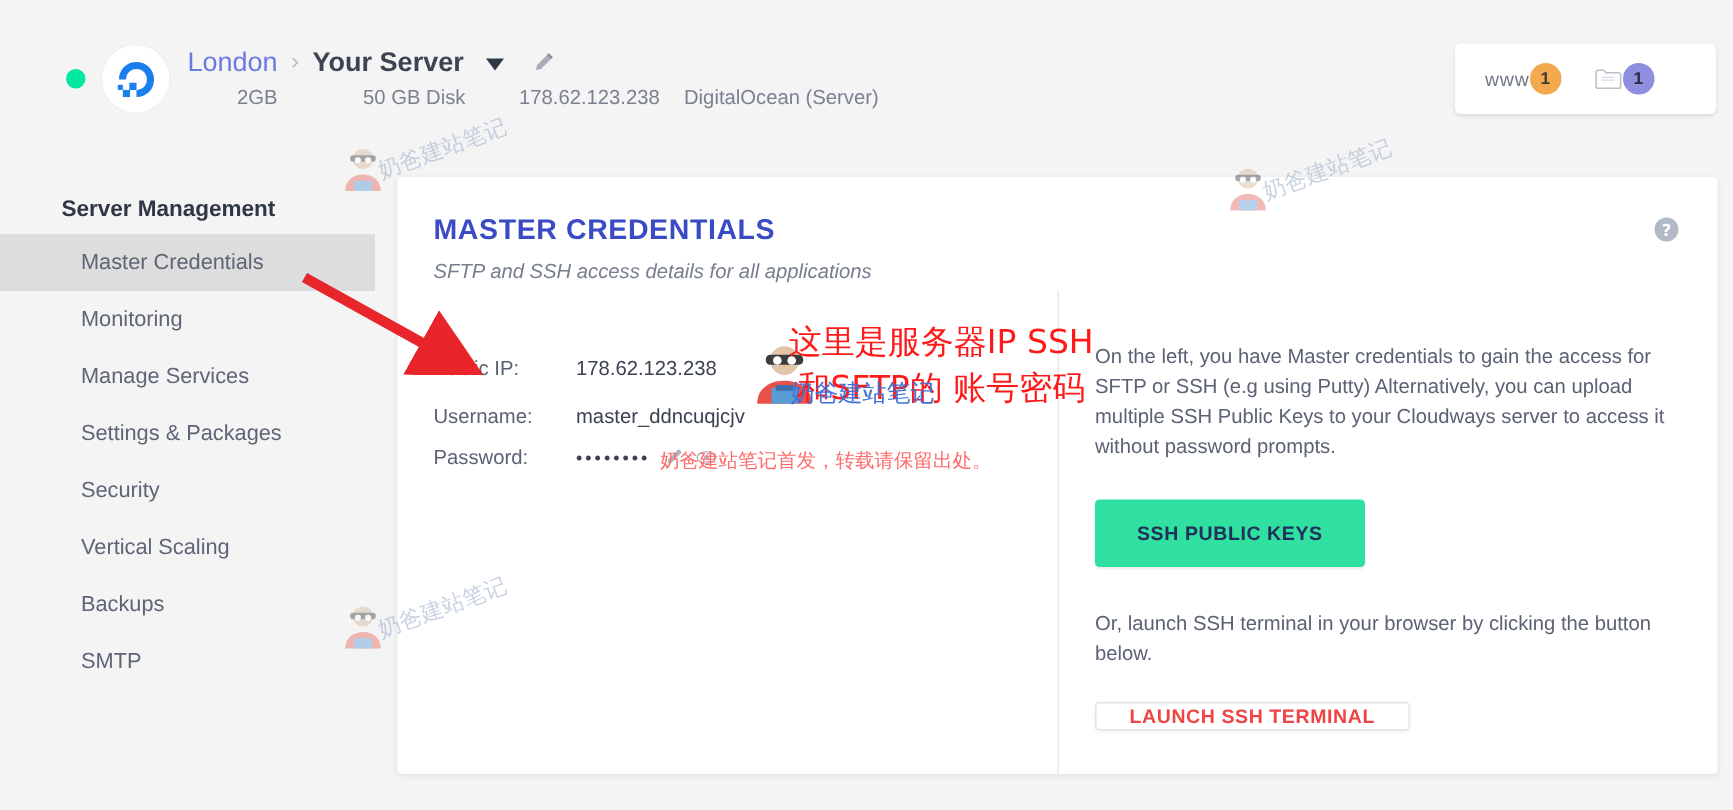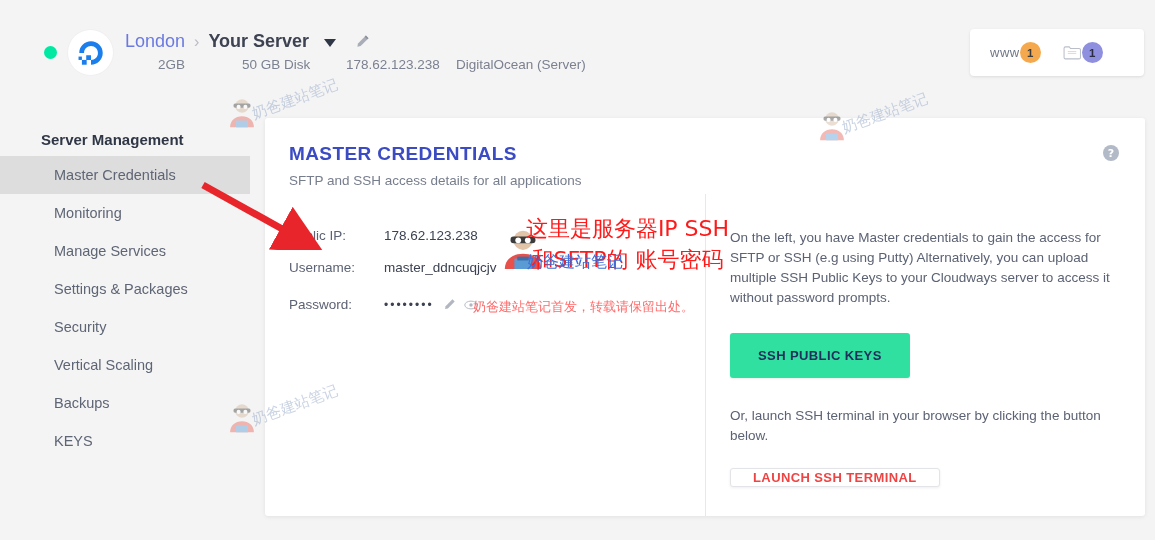--- a/index.html
+++ b/index.html
@@ -108,38 +108,38 @@
     box-shadow: 0 1px 4px rgba(0,0,0,.08);
     z-index: 2;
   }
   .card-title {
     position: absolute; left: 24px; top: 25px;
     font-size: 19px; color: #3b4bc4; font-weight: bold;
     letter-spacing: .4px;
   }
   .card-sub {
     position: absolute; left: 24px; top: 55px;
-    font-size: 13.5px; color: #767d8c;
+    font-size: 13.5px; color: #767d8c; font-style: italic;
   }
   .help-icon {
     position: absolute; right: 26px; top: 27px;
     width: 16px; height: 16px; border-radius: 50%;
     background: #b3bac7; color: #fff;
     font-size: 11px; font-weight: bold;
     display: flex; align-items: center; justify-content: center;
     font-family: "DejaVu Sans", sans-serif;
   }
   .divider {
     position: absolute; left: 440px; top: 76px;
     width: 1px; height: 322px; background: #e7e8ea;
   }
 
   
   .cred-list { position: absolute; left: 24px; top: 110px; }
-  .cred-row { display: flex; align-items: flex-start; height: 25px; }
+  .cred-row { display: flex; align-items: flex-end; height: 25px; }
   .cred-label { width: 95px; font-size: 13.5px; color: #5b6273; }
   .cred-value { font-size: 13.5px; color: #3c4251; }
   .cred-row.pw { height: 25px; align-items: center; }
   .dots { letter-spacing: 2px; font-size: 12px; color: #3c4251; }
 
   
   .right-col { position: absolute; left: 465px; top: 110px; width: 395px; }
   .para { font-size: 13.5px; line-height: 20px; color: #5b6273; }
   .btn-green {
     display: inline-block; margin-top: 25px;
@@ -162,21 +162,21 @@
   
   .anno-layer { position: absolute; inset: 0; z-index: 20; pointer-events: none; }
   .anno-red {
     position: absolute; left: 520px; top: 213px;
     width: 215px;
     font-family: "DejaVu Sans", sans-serif;
     font-size: 22px; line-height: 31px;
     color: #ff1a1a; text-align: center; font-weight: 500;
   }
   .anno-pink {
-    position: absolute; left: 473px; top: 298px;
+    position: absolute; left: 440px; top: 298px;
     font-family: "DejaVu Sans", sans-serif;
     font-size: 13px; color: #ff6b6b; white-space: nowrap;
   }
   .anno-blue {
     position: absolute; left: 527px; top: 252px;
     font-family: "DejaVu Sans", sans-serif;
     font-size: 16px; color: #3f6fd8; white-space: nowrap;
   }
   .anno-fig { position: absolute; left: 500px; top: 225px; width: 46px; height: 46px; }
 </style>
@@ -288,21 +288,21 @@
     <div class="side-item">
       <span>Security</span>
     </div>
     <div class="side-item">
       <span>Vertical Scaling</span>
     </div>
     <div class="side-item">
       <span>Backups</span>
     </div>
     <div class="side-item">
-      <span>KEYS</span>
+      <span>SMTP</span>
     </div>
   </div>
 
   <div class="card">
 
     <div class="card-title">MASTER CREDENTIALS</div>
     <div class="card-sub">SFTP and SSH access details for all applications</div>
     <div class="help-icon">?</div>
 
     <div class="divider"></div>

